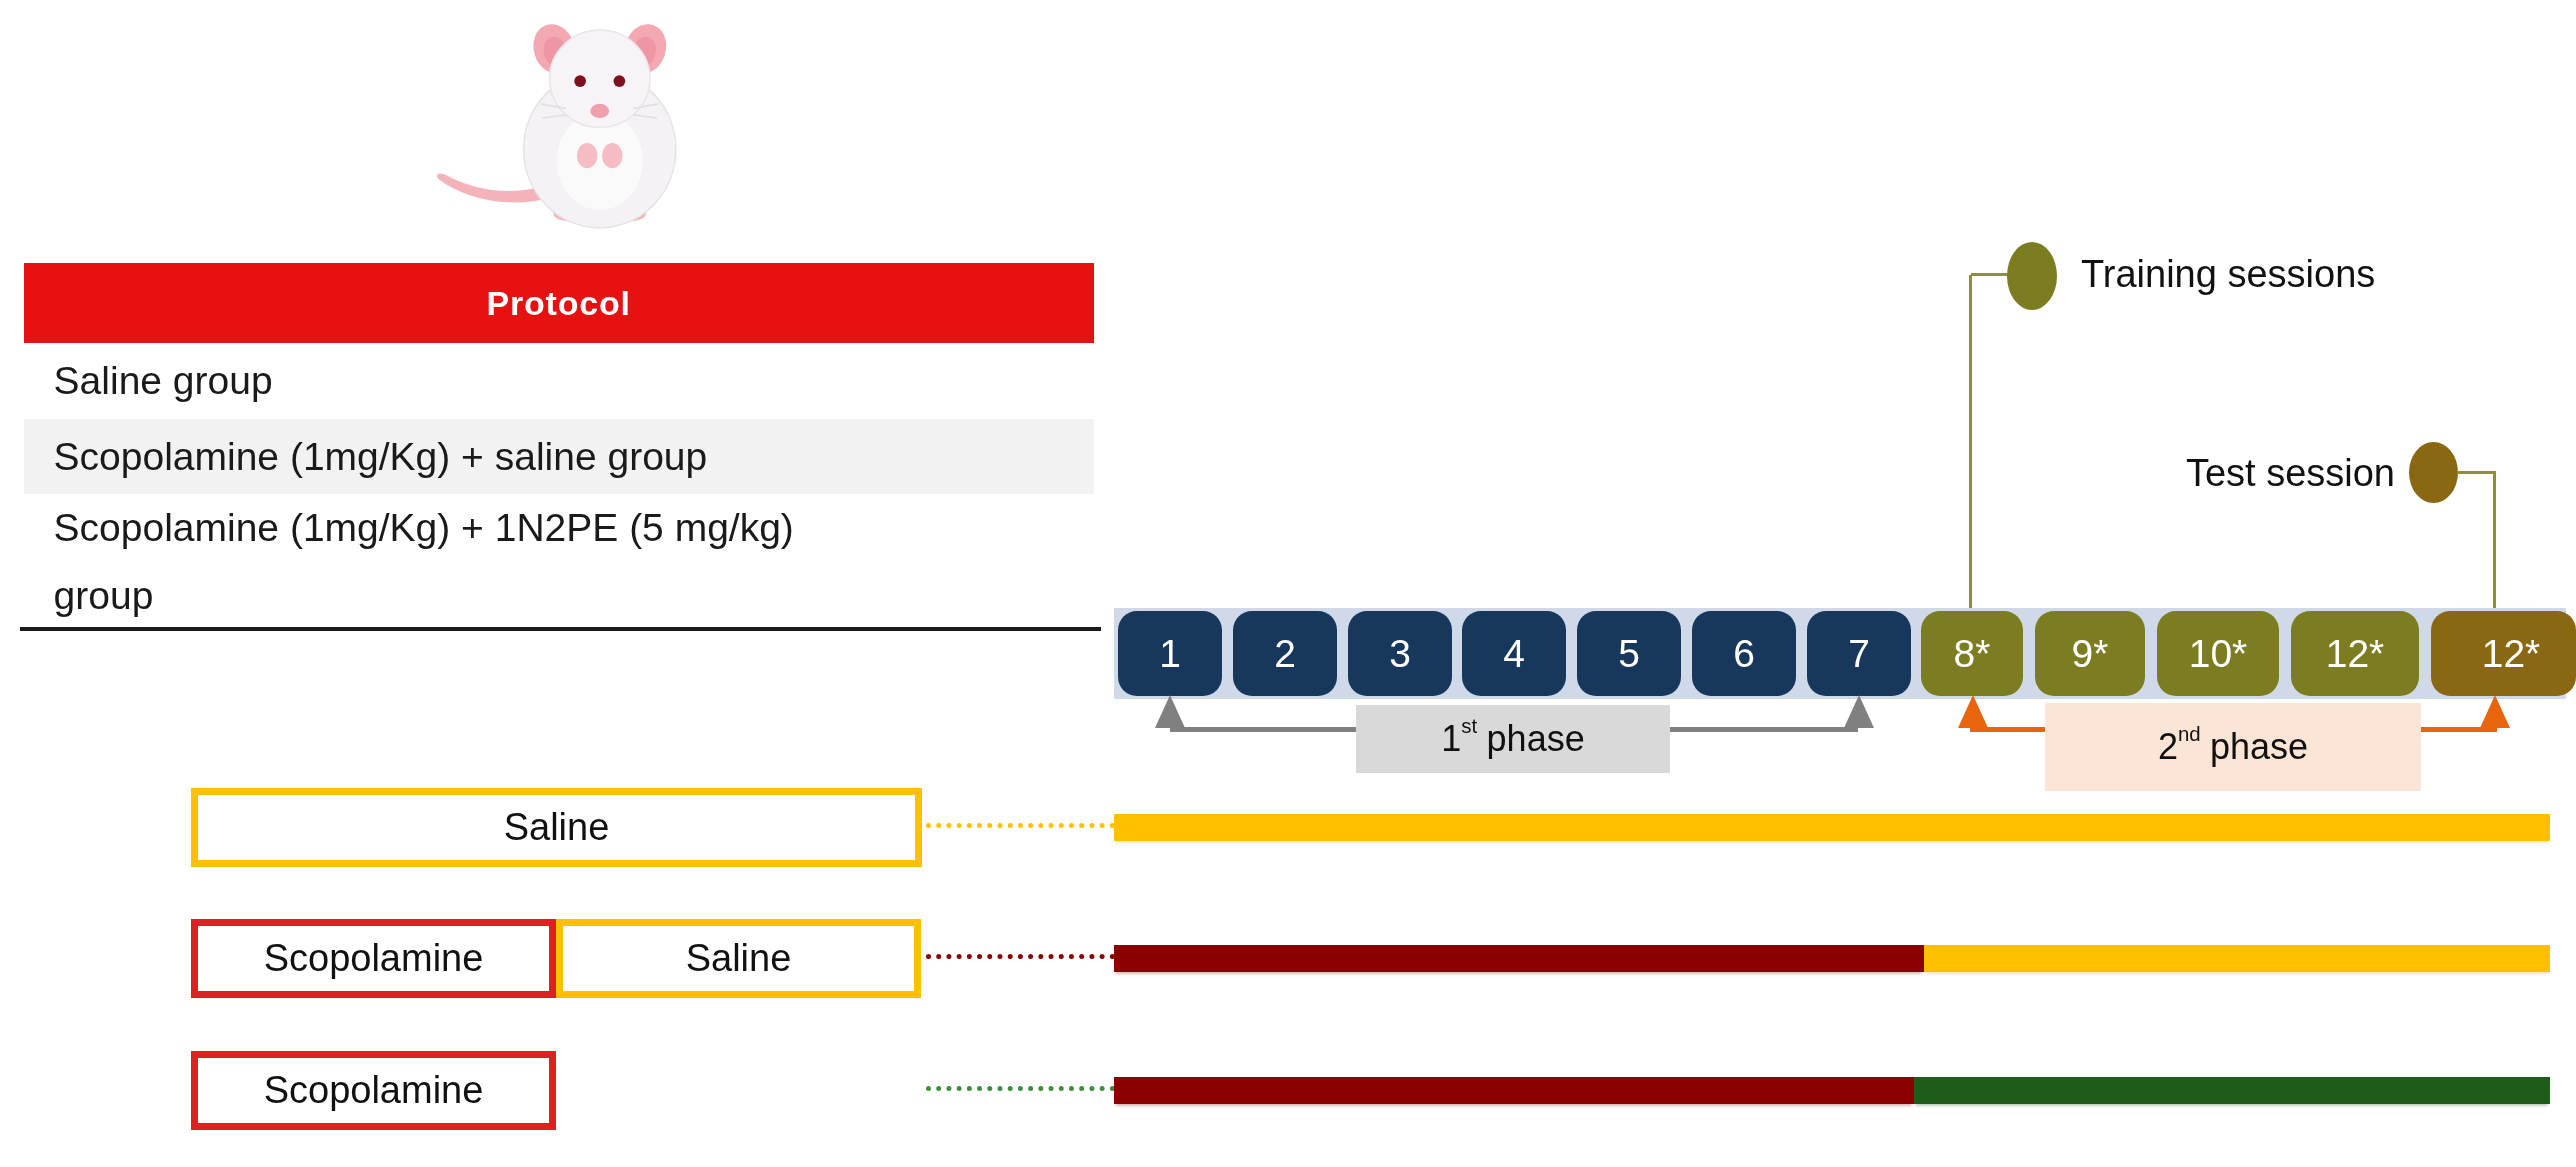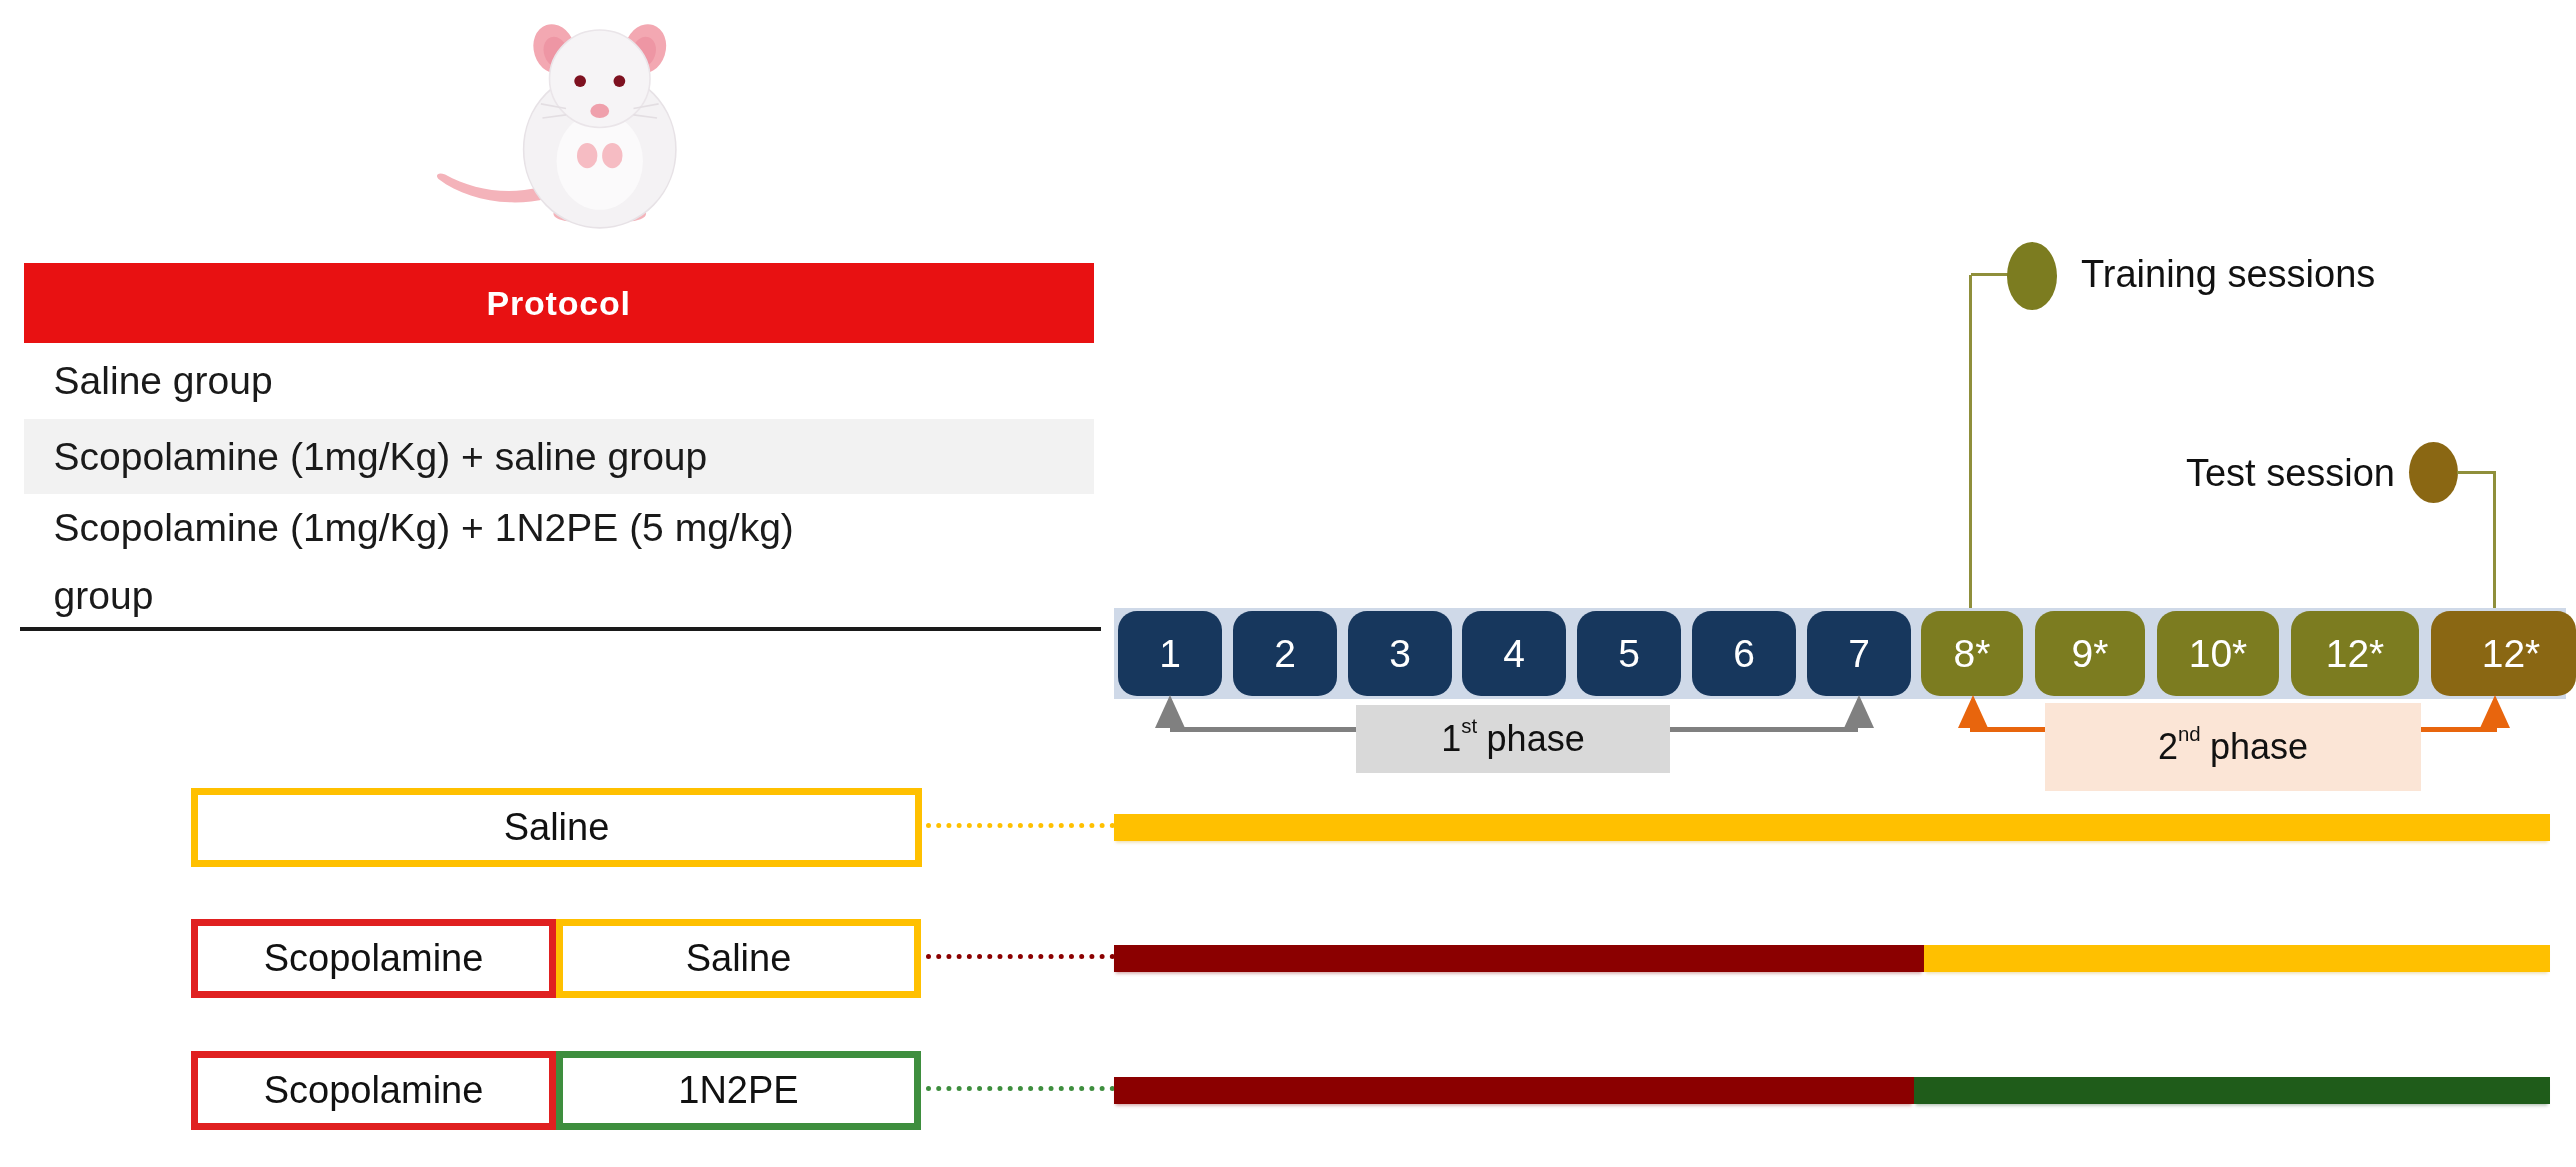--- a/index.html
+++ b/index.html
@@ -220,23 +220,20 @@
         <div class="connector dot-dark_red"></div>
         <div class="bar">
           <div class="seg seg-dark_red" style="width: 56.4%;"></div>
           <div class="seg seg-yellow" style="width: 43.6%;"></div>
         </div>
       </div>
       <div class="group-row" style="top: 1051px;">
         <div class="gbox border-red" style="left: 191px; width: 365px;">
           <span>Scopolamine</span>
         </div>
-        <div class="gbox border-green" style="left: 556px; width: 365px;">
-          <span>1N2PE</span>
-        </div>
         <div class="connector dot-green"></div>
         <div class="bar">
           <div class="seg seg-dark_red" style="width: 55.7%;"></div>
           <div class="seg seg-dark_green" style="width: 44.3%;"></div>
         </div>
       </div>
     </div>
 
 </div>
 

